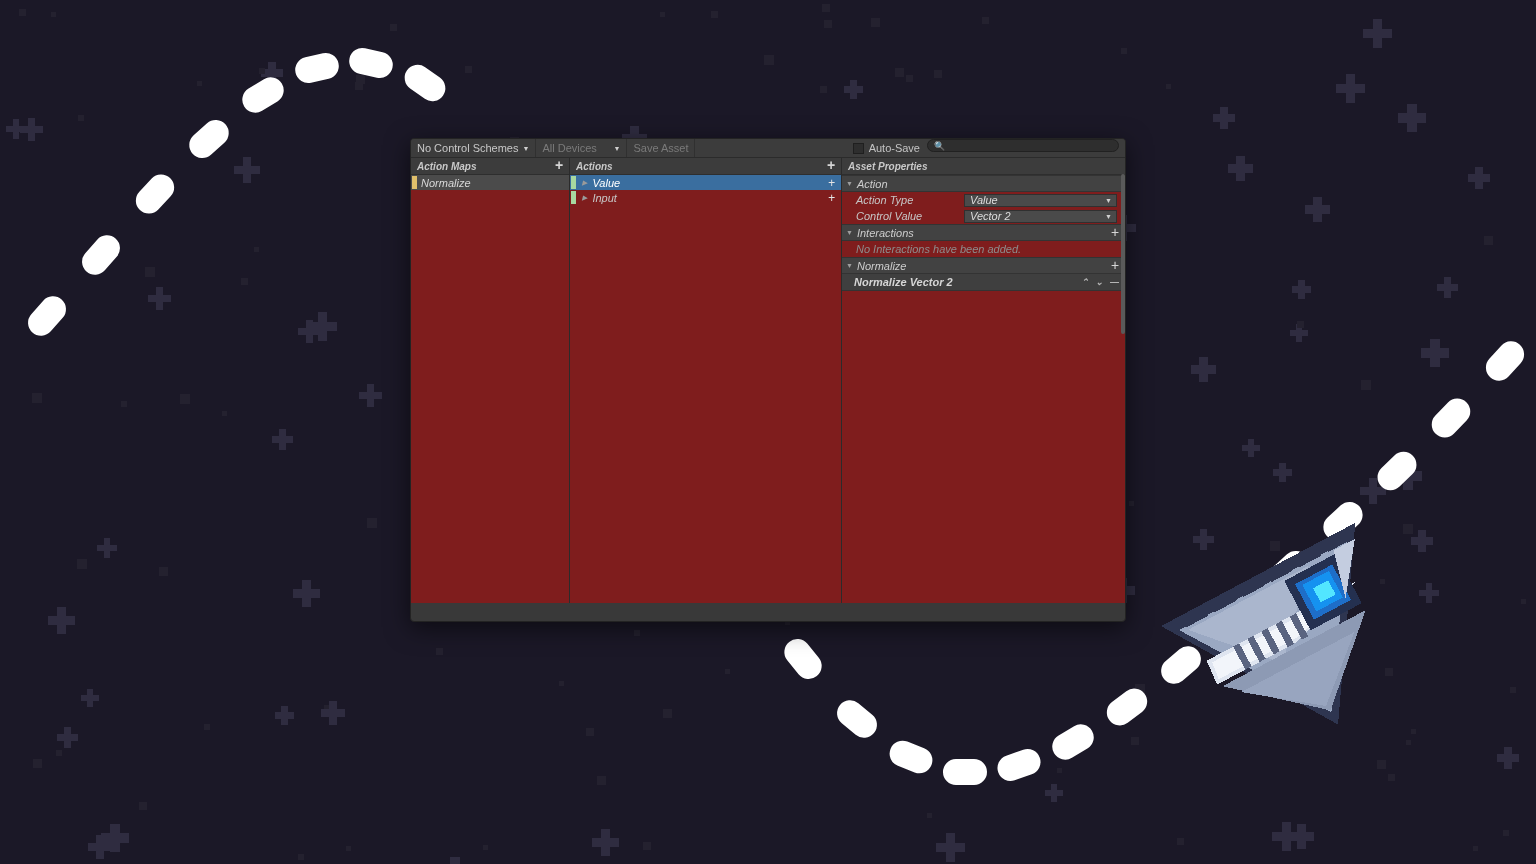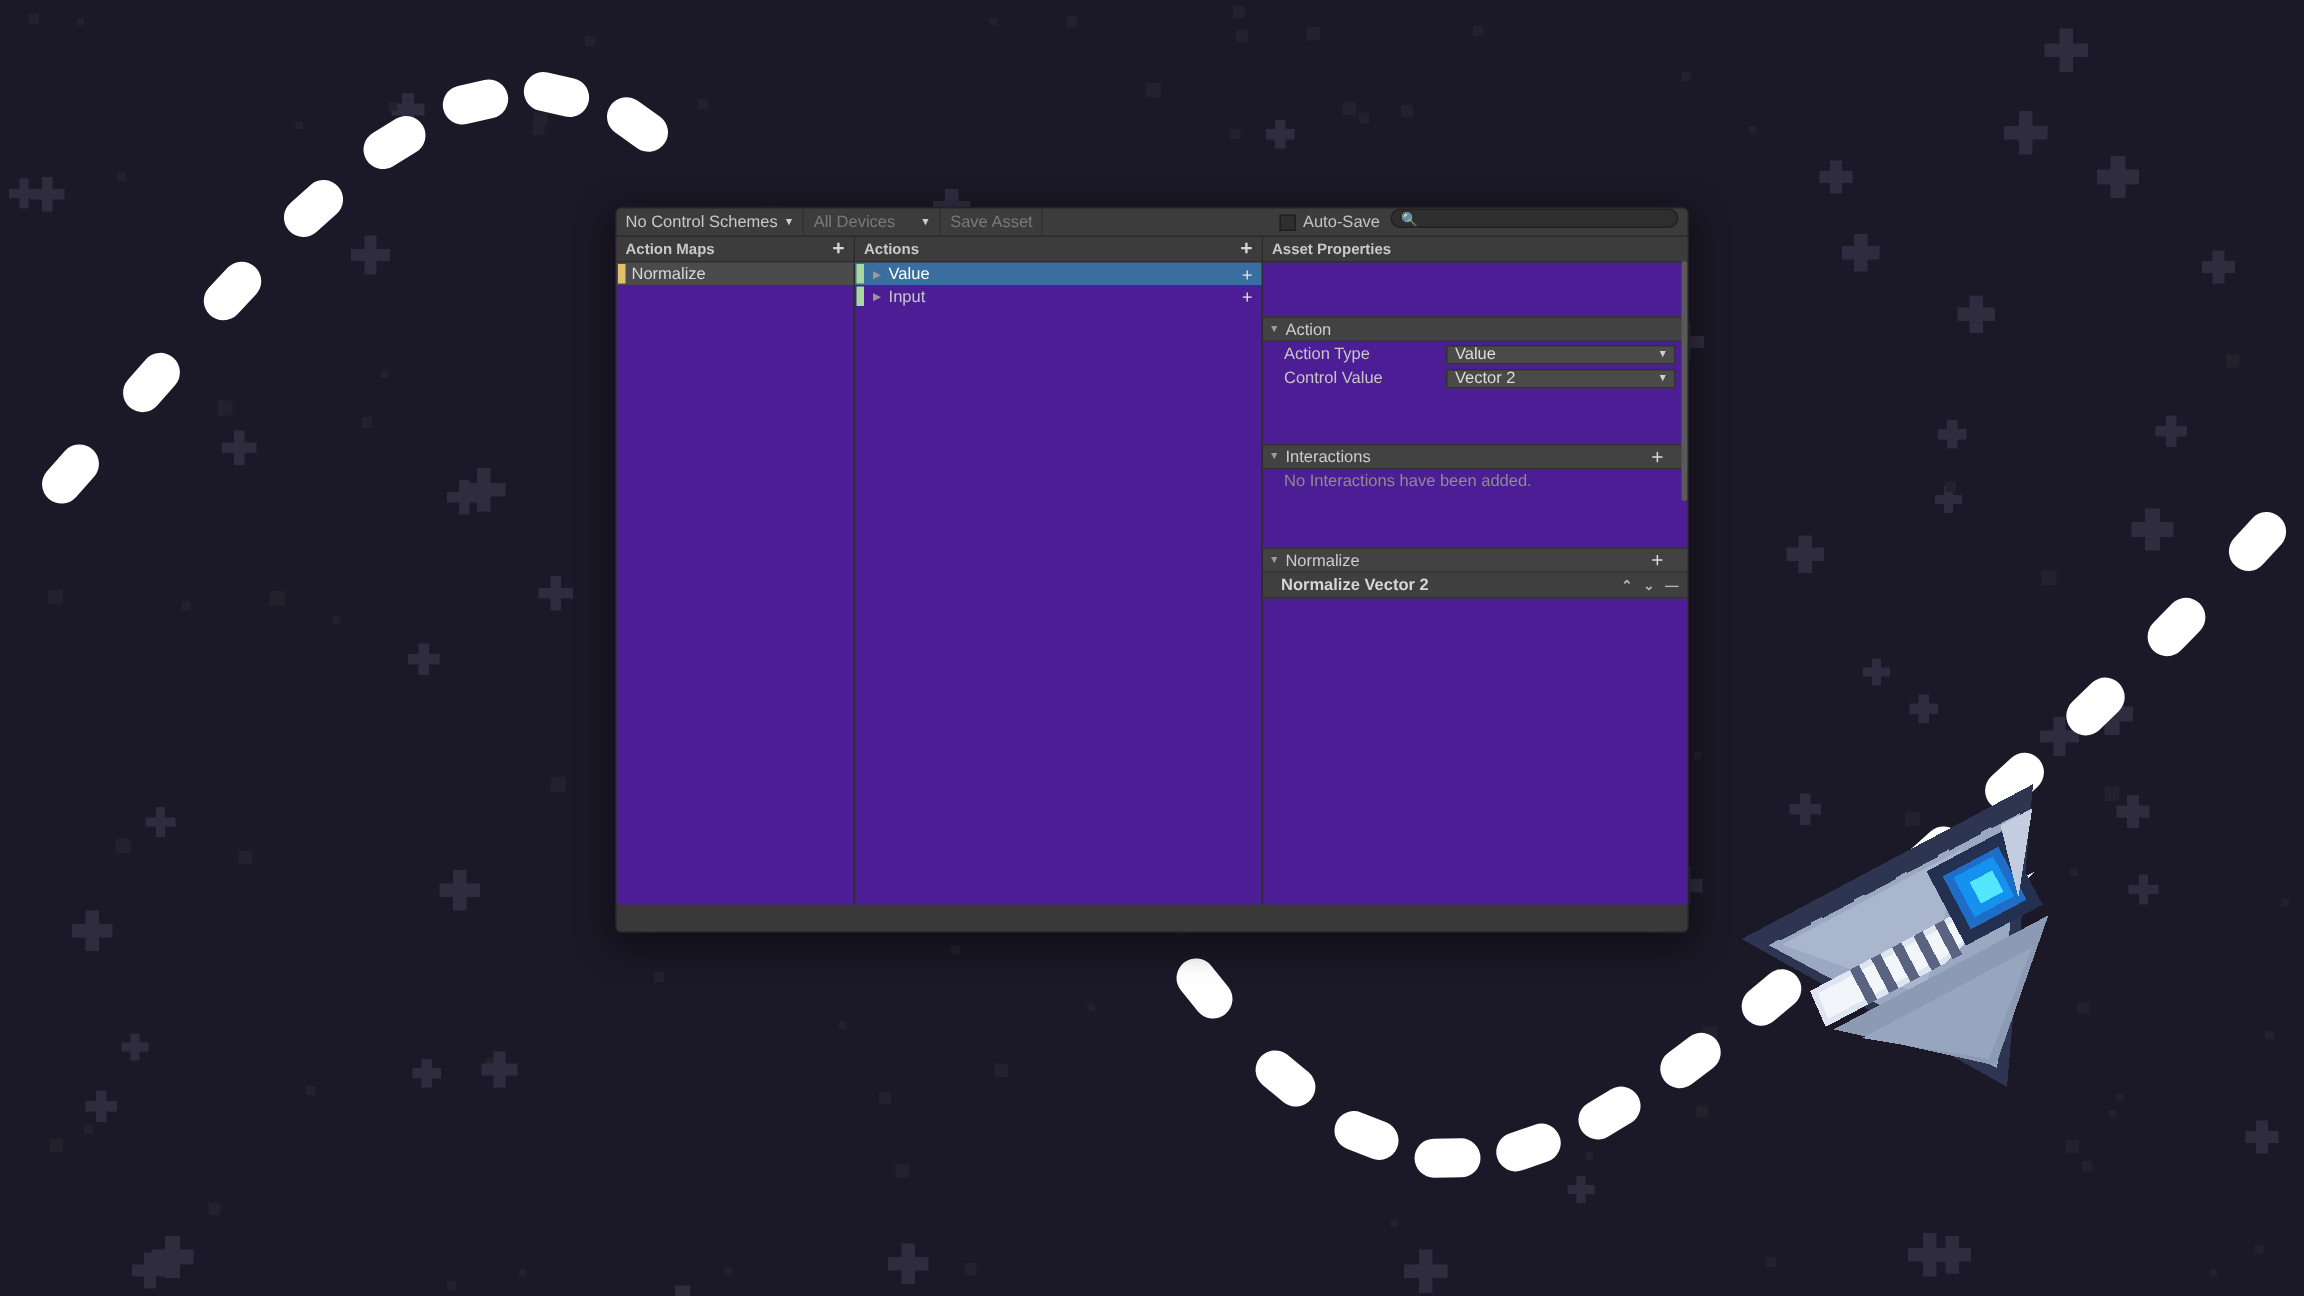--- a/index.html
+++ b/index.html
@@ -198,21 +198,21 @@
     color: #8a8a8a;
     font-size: 9px;
   }
 
   
   #body {
     display: flex;
     height: 445px;
     background: #393939;
   }
-  .pane { position: relative; background: #4c1d95; }
+  .pane { position: relative; background: #7f1d1d; font-style: italic; }
   #pane-maps  { width: 158px; border-right: 1px solid #2b2b2b; }
   #pane-acts  { width: 271px; border-right: 1px solid #2b2b2b; }
   #pane-props { flex: 1; }
 
   .pane-header {
     height: 16px;
     background: #3c3c3c;
     border-bottom: 1px solid #2e2e2e;
     display: flex;
     align-items: center;
@@ -267,24 +267,23 @@
   .act-row { padding-left: 10px; }
 
   
   .section-header {
     height: 15px;
     background: #424242;
     border-top: 1px solid #333;
     border-bottom: 1px solid #333;
     display: flex;
     align-items: center;
-    padding: 0 16px 0 4px;
+    padding: 0 6px 0 4px;
     font-size: 11px;
     color: #cdcdcd;
-    margin-top: 36px;
   }
   .section-header .spacer { flex: 1; }
   .tri {
     font-size: 7px;
     color: #9d9d9d;
     margin-right: 4px;
   }
   .prop-row {
     height: 16px;
     display: flex;

